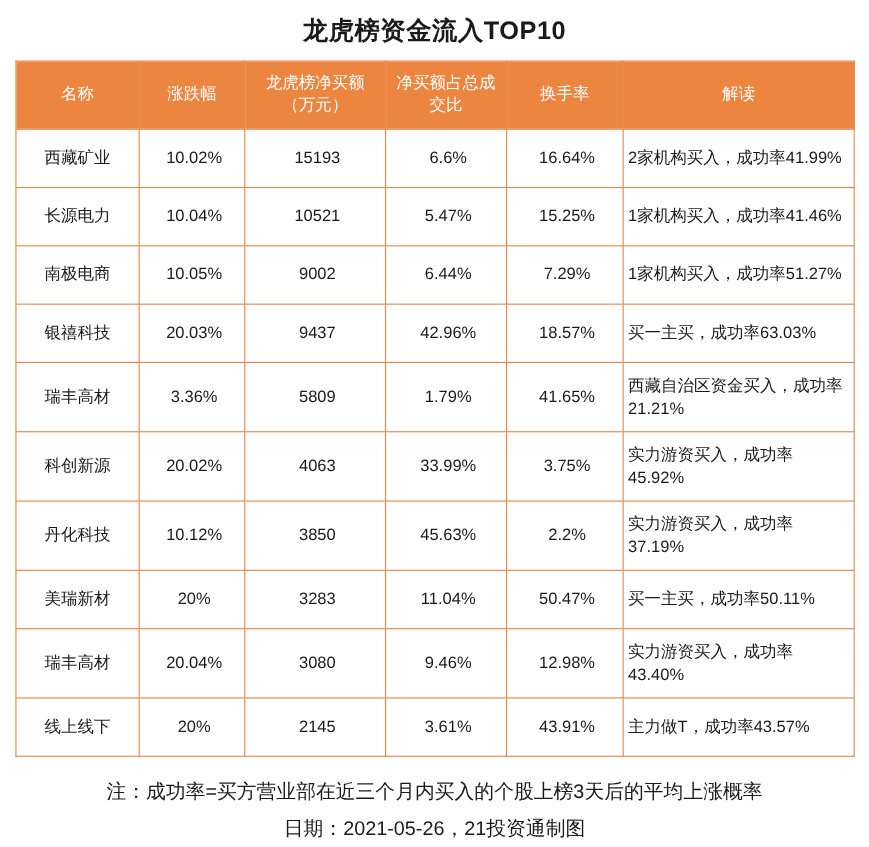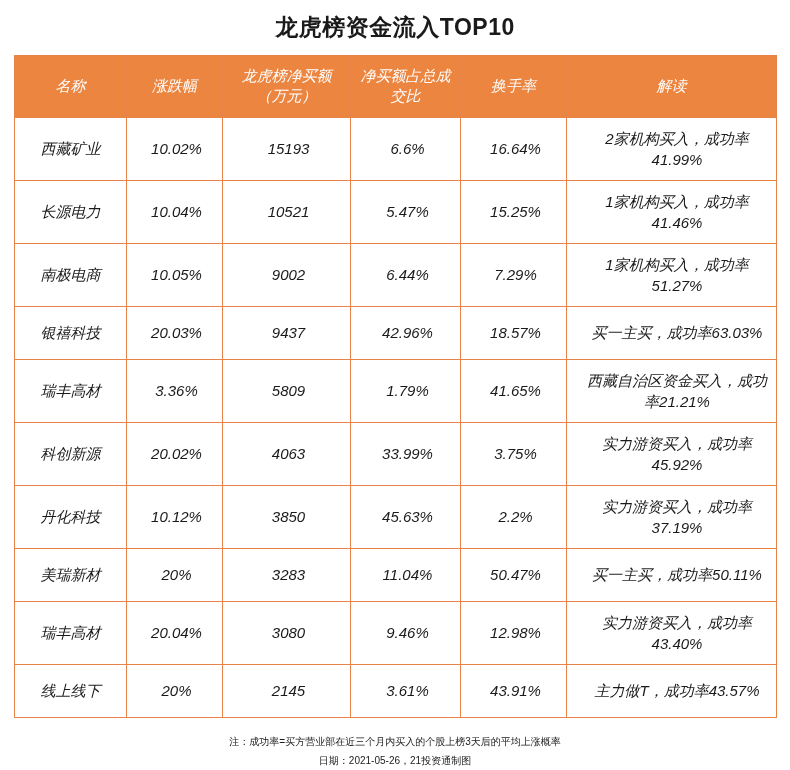--- a/index.html
+++ b/index.html
@@ -28,21 +28,20 @@
     font-weight: bold;
     color: #1a1a1a;
     letter-spacing: 0.5px;
     margin: 4px 0 12px 0;
   }
   table.data-table {
     width: 762px;
     margin: 0 auto;
     border-collapse: collapse;
     table-layout: fixed;
-    font-style: italic;
   }
   table.data-table th, table.data-table td {
     border: 1px solid #E8834A;
     box-sizing: border-box;
   }
   thead th {
     background: #EC8540;
     color: #ffffff;
     font-size: 15px;
     font-weight: normal;
@@ -61,29 +60,29 @@
   tbody td {
     font-size: 15px;
     padding: 10px 10px;
     height: 53px;
     line-height: 1.4;
     vertical-align: middle;
     color: #1a1a1a;
   }
   tbody td.c-name  { text-align: center; }
   tbody td.c-num   { text-align: center; padding-left: 14px; }
-  tbody td.c-note  { text-align: center; padding-left: 19px; padding-right: 8px; }
+  tbody td.c-note  { text-align: left; padding-left: 4px; padding-right: 8px; }
 
   .footer {
     margin: 14px auto 0 auto;
     width: 762px;
     text-align: center;
   }
   .footer div {
-    font-size: 10px;
+    font-size: 18px;
     color: #1a1a1a;
     line-height: 1.9;
   }
 </style>
 </head>
 <body>
 
 <div class="page">
 
   <div class="title">龙虎榜资金流入TOP10</div>

